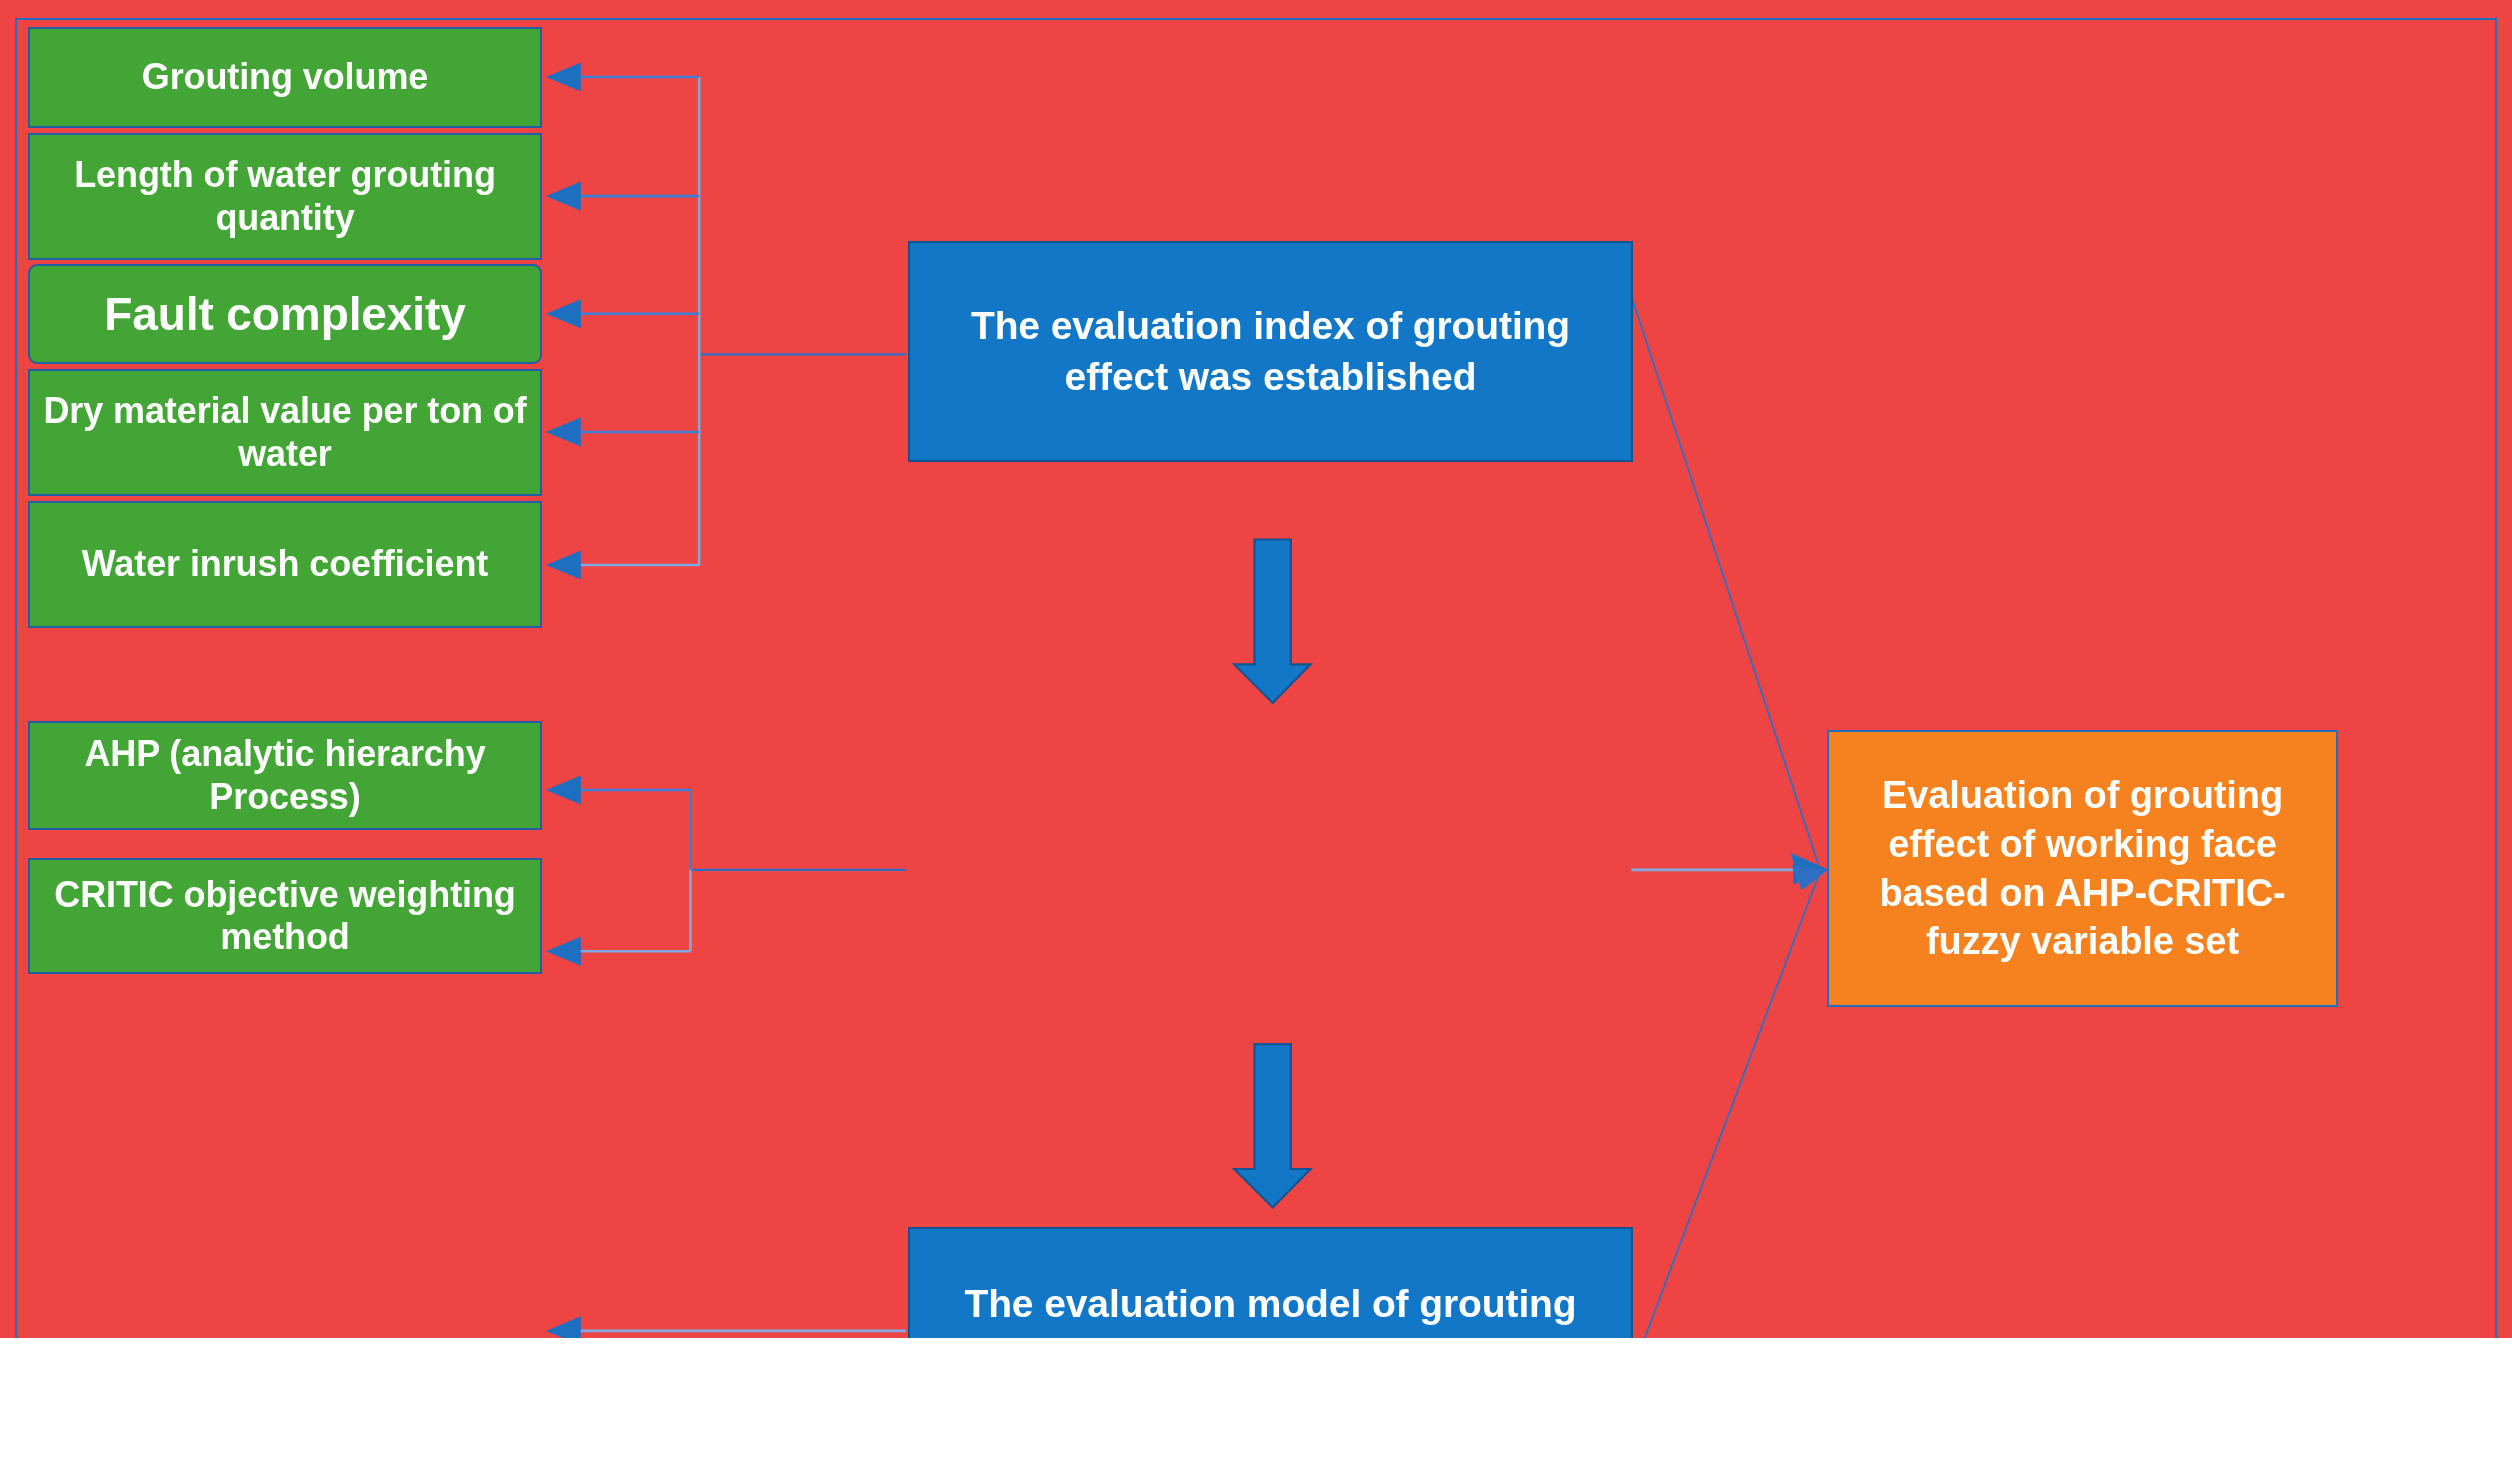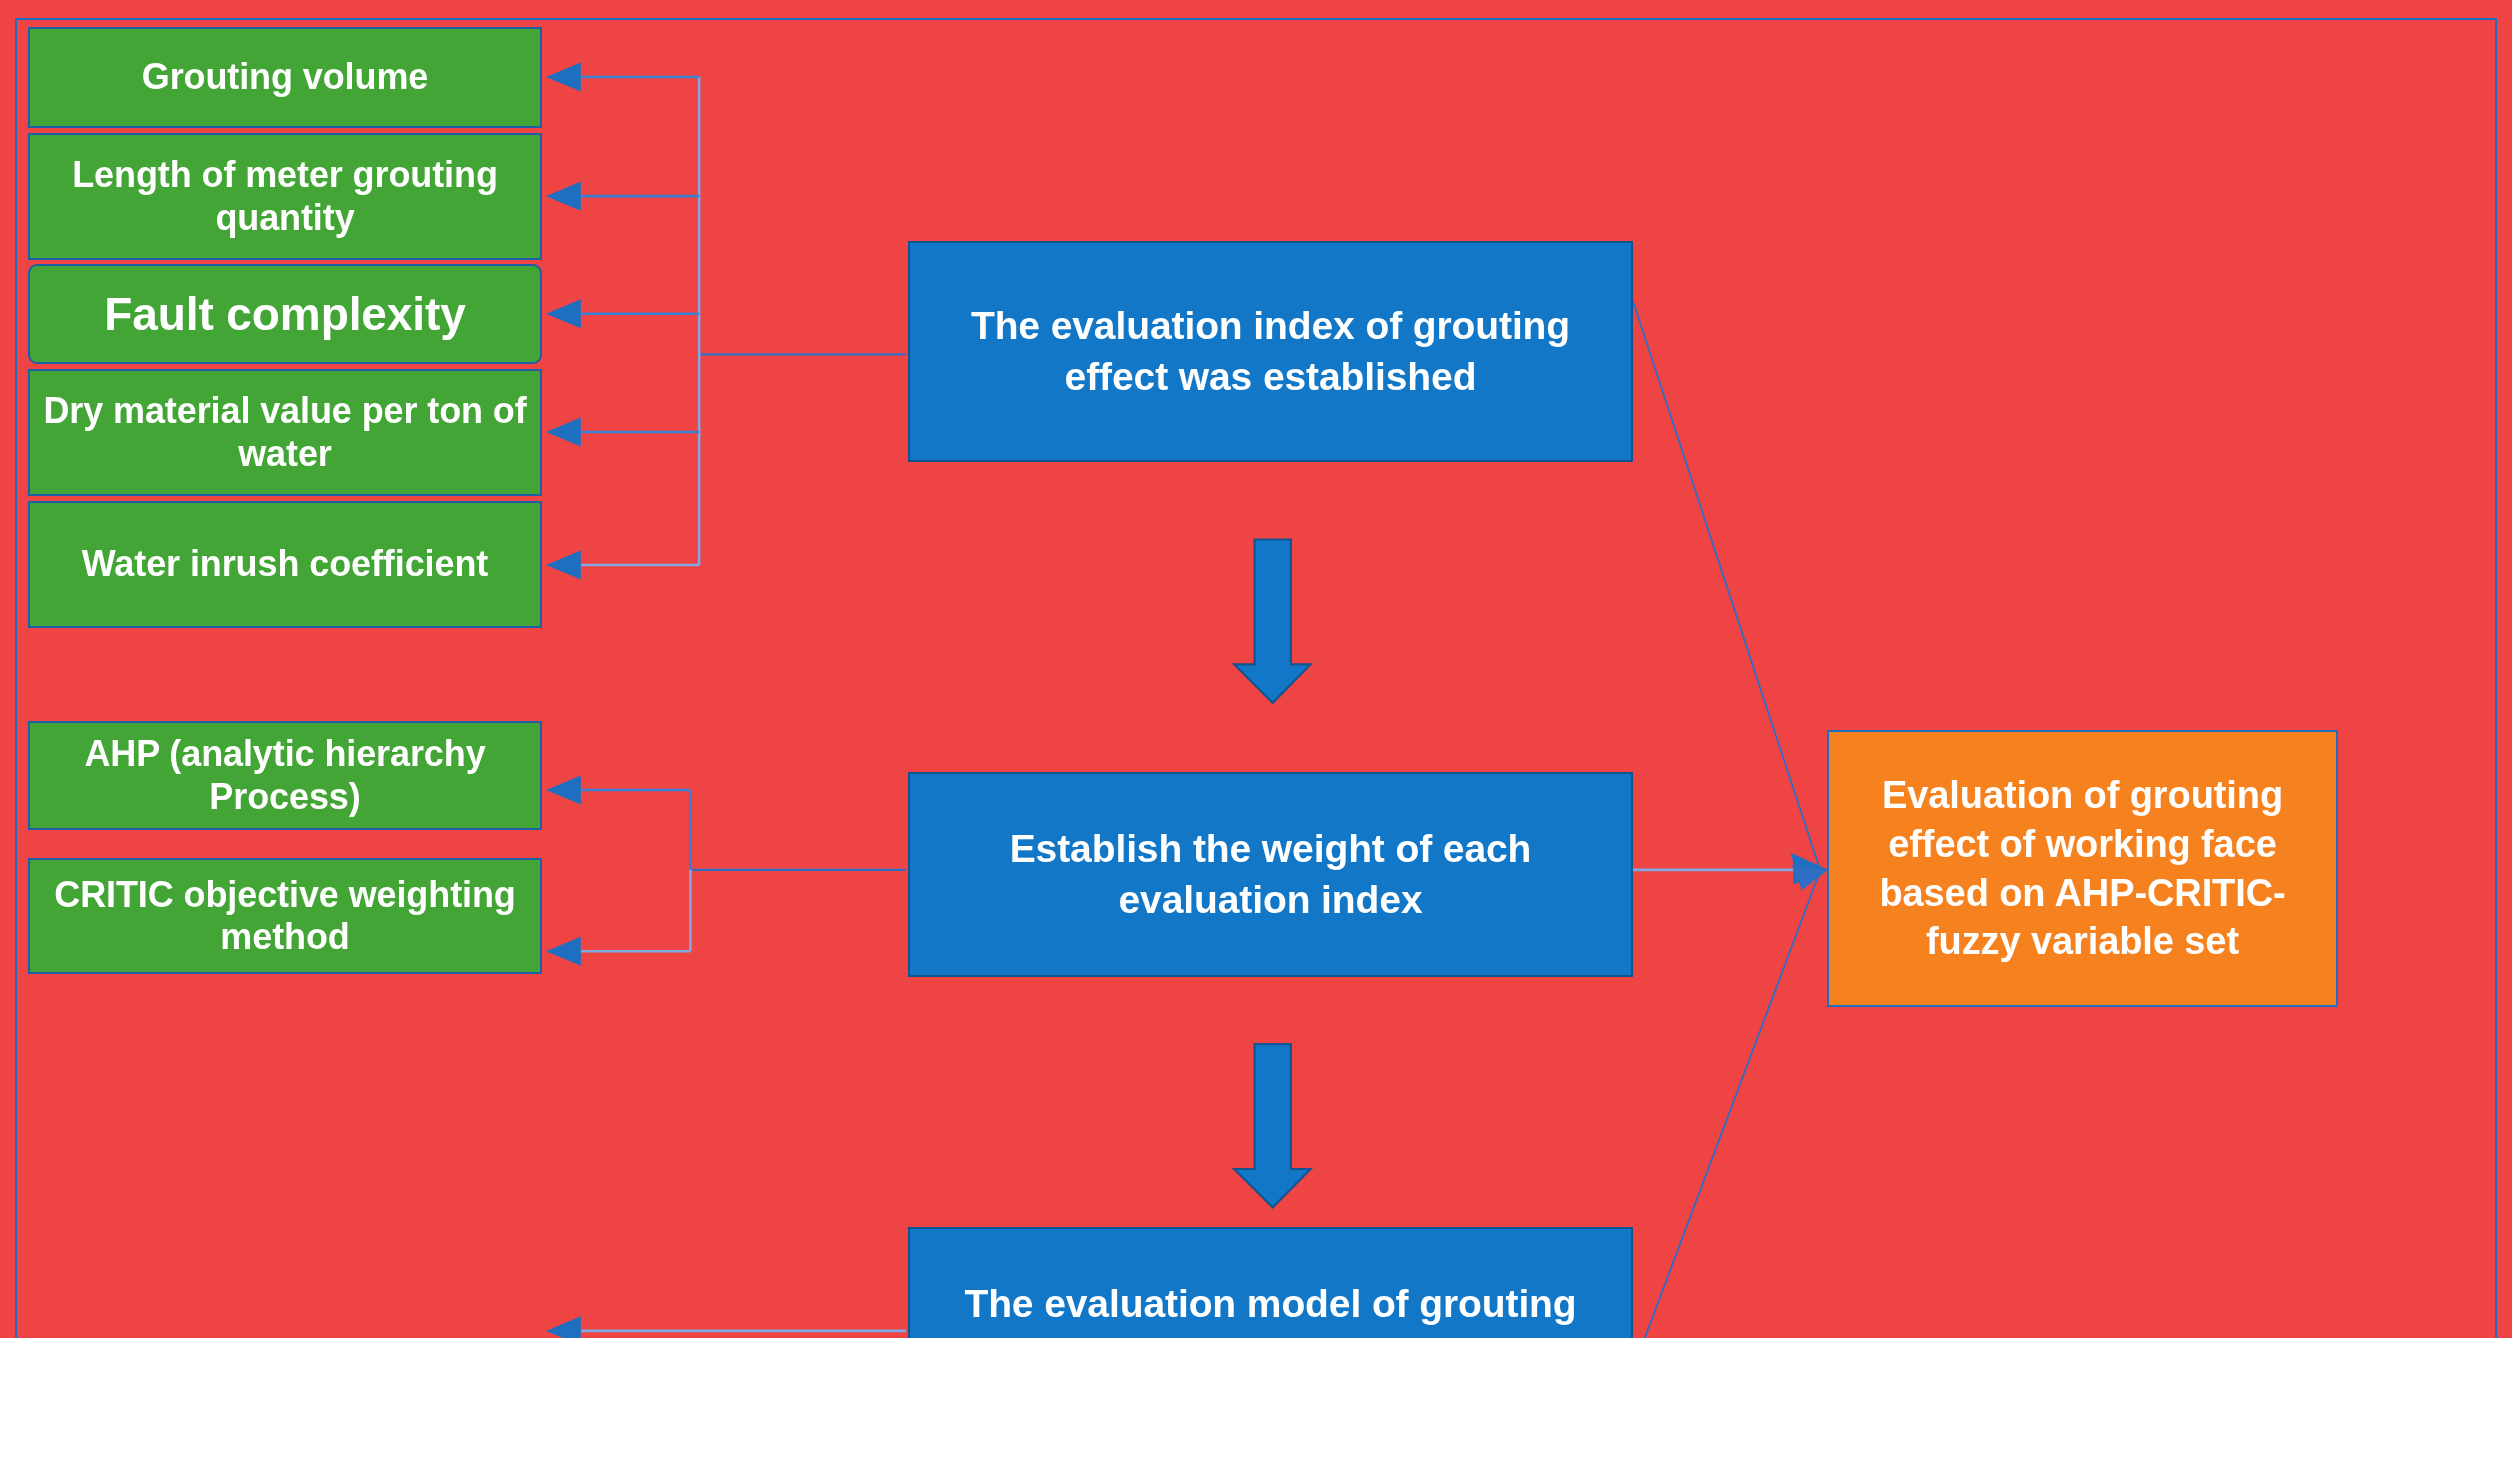--- a/index.html
+++ b/index.html
@@ -117,21 +117,21 @@
     <g>
       <polygon class="bigarrow" points="1728,1438 1778,1438 1778,1610 1805,1610 1753,1663 1700,1610 1728,1610"></polygon>
     </g>
   </svg>
 
   <div class="node green" style="left:28px;top:27px;width:514px;height:101px;font-size:36px;">
     <span>Grouting volume</span>
   </div>
 
   <div class="node green" style="left:28px;top:133px;width:514px;height:127px;font-size:36px;">
-    <span>Length of meter grouting quantity</span>
+    <span>Length of water grouting quantity</span>
   </div>
 
   <div class="node green" style="left:28px;top:264px;width:514px;height:100px;font-size:46px;border-radius:9px;">
     <span>Fault complexity</span>
   </div>
 
   <div class="node green" style="left:28px;top:369px;width:514px;height:127px;font-size:36px;">
     <span>Dry material value per ton of water</span>
   </div>
 
@@ -145,23 +145,20 @@
 
   <div class="node green" style="left:28px;top:858px;width:514px;height:116px;font-size:36px;">
     <span>CRITIC objective weighting method</span>
   </div>
 
 
   <div class="node blue" style="left:908px;top:241px;width:725px;height:221px;font-size:39px;line-height:1.30;">
     <span>The evaluation index of grouting effect was established</span>
   </div>
 
-  <div class="node blue" style="left:908px;top:772px;width:725px;height:205px;font-size:39px;line-height:1.30;">
-    <span>Establish the weight of each evaluation index</span>
-  </div>
 
   <div class="node blue" style="left:908px;top:1227px;width:725px;height:205px;font-size:39px;line-height:1.30;">
     <span>The evaluation model of grouting effect was established</span>
   </div>
 
   <div class="node orange" style="left:1827px;top:730px;width:511px;height:277px;font-size:38px;line-height:1.28;">
     <span>Evaluation of grouting effect of working face based on AHP-CRITIC-fuzzy variable set</span>
   </div>
 
 </div>

